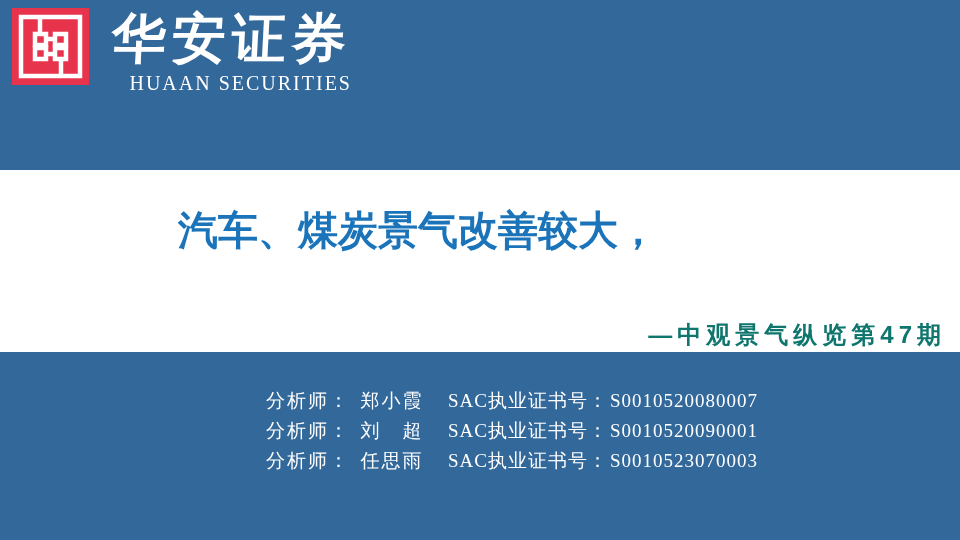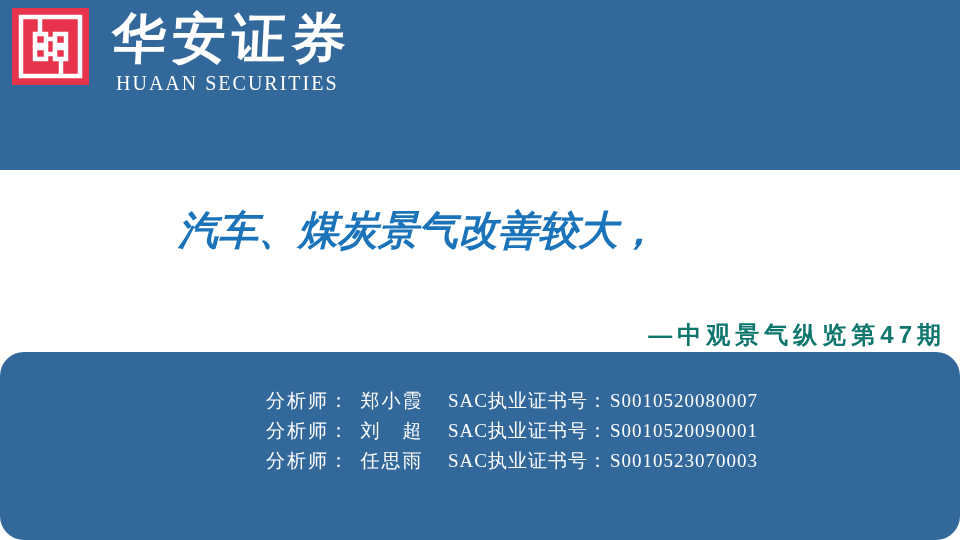--- a/index.html
+++ b/index.html
@@ -12,47 +12,47 @@
   .logo{position:absolute;left:12px;top:8px;width:77px;height:77px;}
   .logo svg{display:block;width:100%;height:100%;}
   .brand{position:absolute;left:112px;top:6px;color:#ffffff;}
   .brand-cn{
     font-family:"DejaVu Serif","Liberation Serif",serif;
     font-size:54px;font-weight:bold;letter-spacing:6px;line-height:64px;
     transform:skewX(-3deg);
   }
   .brand-en{
     font-family:"Liberation Serif",serif;
-    font-size:20px;letter-spacing:2px;line-height:20px;margin-top:3px;margin-left:4px;
+    font-size:20px;letter-spacing:2px;line-height:20px;margin-top:3px;margin-left:4px;text-align:right;
   }
   .header-right{position:absolute;right:37px;top:24px;text-align:right;color:#ffffff;}
   .report-type{
     font-family:"Liberation Serif",serif;
     font-size:19px;font-weight:bold;line-height:22px;margin-right:13px;letter-spacing:1px;
   }
   .report-date{
     font-family:"Liberation Serif",serif;
     font-size:20px;line-height:22px;margin-top:12px;letter-spacing:1px;
   }
   
   .band-mid{position:absolute;left:0;top:170px;width:960px;height:182px;background:#ffffff;}
   .title{
     position:absolute;left:178px;top:0;margin:0;
     color:#1B74B9;font-size:40px;font-weight:bold;line-height:60px;
     font-family:"Liberation Sans",sans-serif;white-space:nowrap;
   }
-  .title .t-line{display:block;font-style:italic;}
+  .title .t-line{display:block;}
   .title .t1{margin-top:30px;}
   .subtitle{
     position:absolute;right:14px;top:149px;
     color:#0f766e;font-size:24px;font-weight:bold;letter-spacing:5px;
     font-family:"Liberation Sans",sans-serif;white-space:nowrap;
   }
   
-  .band-bottom{position:absolute;left:0;top:352px;width:960px;height:188px;background:#33689B;border-radius:24px;}
+  .band-bottom{position:absolute;left:0;top:352px;width:960px;height:188px;background:#33689B;}
   .analysts{
     position:absolute;left:266px;top:34px;
     color:#ffffff;font-family:"Liberation Serif",serif;
     font-size:19px;line-height:30px;
   }
   .analyst-row{display:flex;white-space:pre;}
   .a-role{letter-spacing:2px;}
   .a-name{display:inline-block;width:84px;letter-spacing:2px;text-align:center;}
   .a-cert-label{margin-left:14px;letter-spacing:1px;text-align:center;}
   .a-cert-no{margin-left:2px;letter-spacing:1px;}

